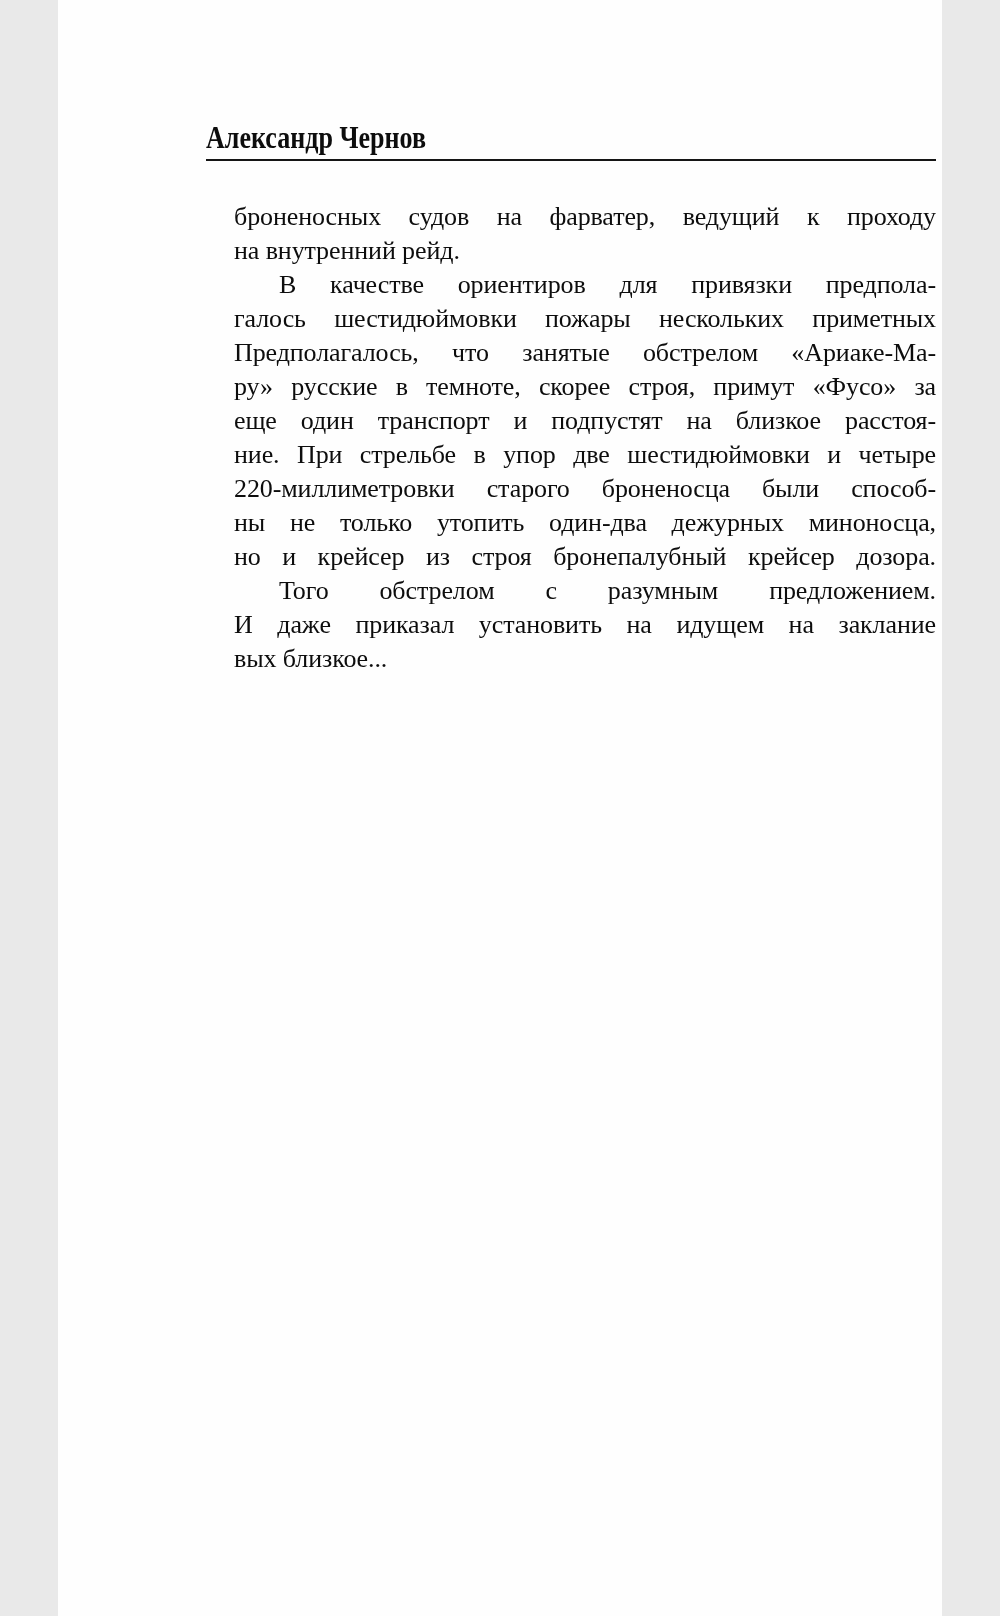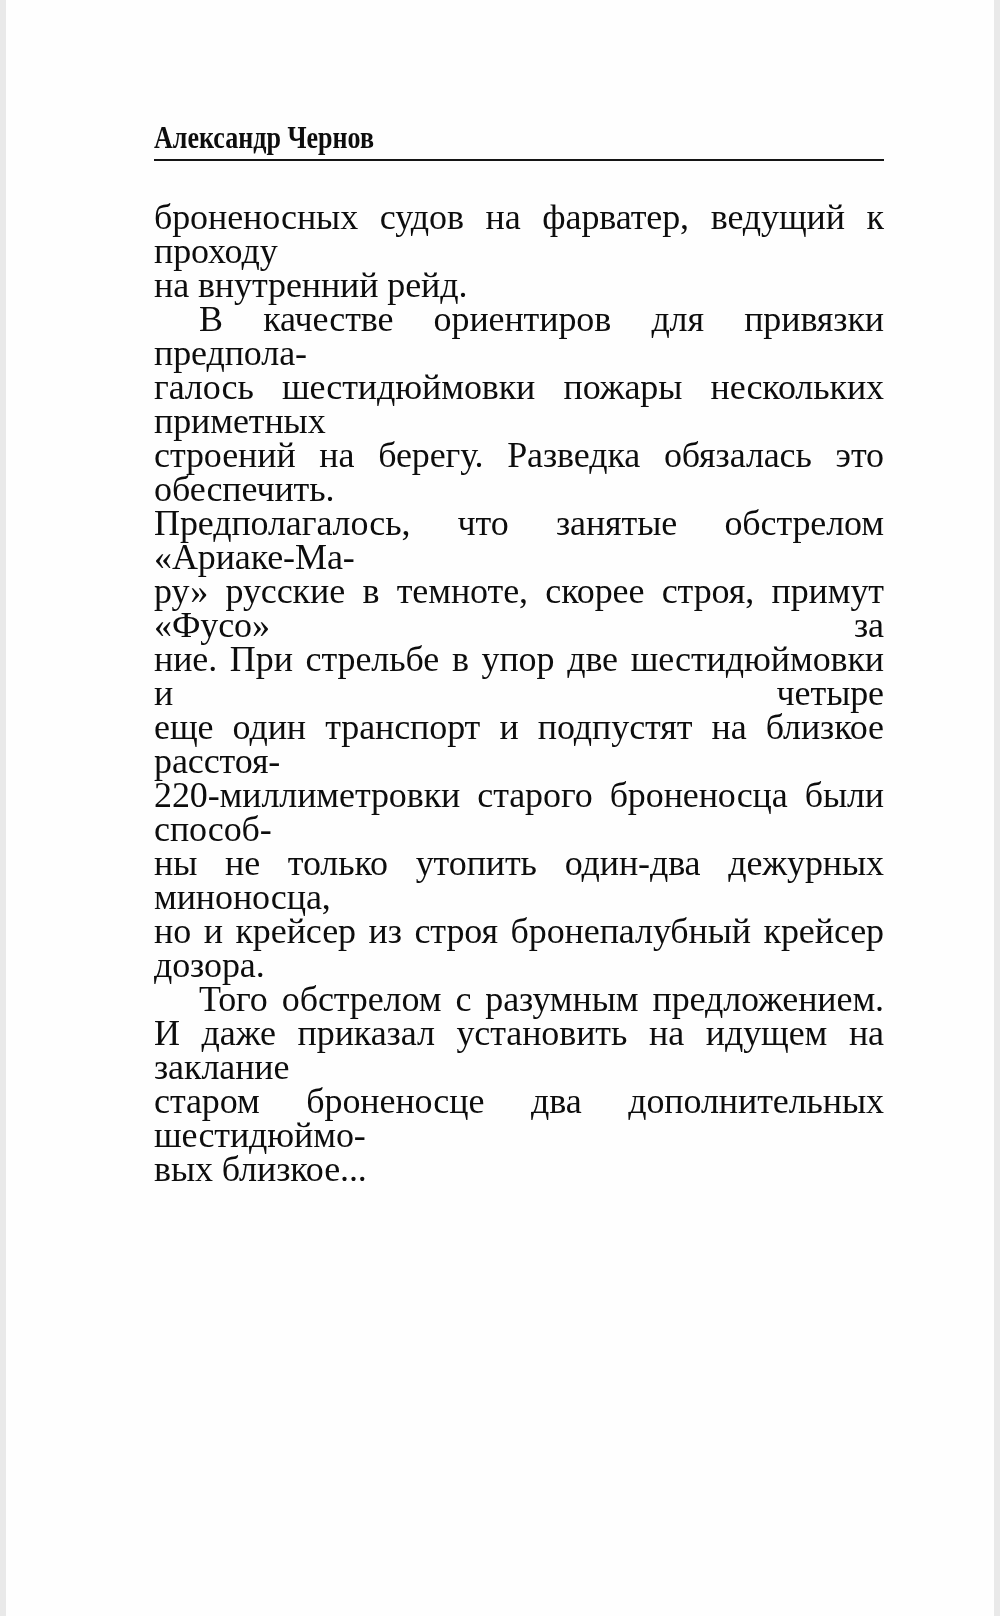--- a/index.html
+++ b/index.html
@@ -2,21 +2,21 @@
 <html><head>
 <meta charset="utf-8">
 <style>
   html, body {
     margin: 0;
     padding: 0;
     background: #e9e9e9;
   }
   .page {
     position: relative;
-    width: 988px;
+    width: 884px;
     height: 1616px;
     margin: 0 auto;
     background: #fefefe;
     color: #0d0d0d;
     font-family: "Liberation Serif", "DejaVu Serif", serif;
     overflow: hidden;
   }
   .content {
     position: absolute;
     left: 148px;
@@ -31,23 +31,24 @@
     display: inline-block;
     font-weight: bold;
     font-size: 31px;
     line-height: 28px;
     white-space: nowrap;
     transform: scaleX(0.84);
     transform-origin: 0 50%;
   }
   .body-text {
     margin-top: 39px;
-    font-size: 36px;
+    font-size: 26px;
     line-height: 34px;
     letter-spacing: -0.1px;
+    margin-left: 28px;
   }
   .line {
     text-align: justify;
     text-align-last: justify;
   }
   .line.noj {
     text-align: right;
     text-align-last: left;
   }
   .line.ind {
@@ -61,27 +62,25 @@
   <div class="content">
     <div class="running-head">
       <span class="author">Александр Чернов</span>
     </div>
 
     <div class="body-text">
         <div class="line">броненосных судов на фарватер, ведущий к проходу</div>
         <div class="line noj">на внутренний рейд.</div>
         <div class="line ind">В качестве ориентиров для привязки предпола-</div>
         <div class="line">галось шестидюймовки пожары нескольких приметных</div>
-        <div class="line">строений на берегу. Разведка обязалась это обеспечить.</div>
         <div class="line">Предполагалось, что занятые обстрелом «Ариаке-Ма-</div>
         <div class="line">ру» русские в темноте, скорее строя, примут «Фусо» за</div>
+        <div class="line">еще один транспорт и подпустят на близкое расстоя-</div>
         <div class="line">ние. При стрельбе в упор две шестидюймовки и четыре</div>
-        <div class="line">еще один транспорт и подпустят на близкое расстоя-</div>
         <div class="line">220-миллиметровки старого броненосца были способ-</div>
         <div class="line">ны не только утопить один-два дежурных миноносца,</div>
         <div class="line">но и крейсер из строя бронепалубный крейсер дозора.</div>
         <div class="line ind">Того обстрелом с разумным предложением.</div>
         <div class="line">И даже приказал установить на идущем на заклание</div>
-        <div class="line">старом броненосце два дополнительных шестидюймо-</div>
         <div class="line noj">вых близкое...</div>
       </div>
   </div>
 </div>
 
 </body></html>

